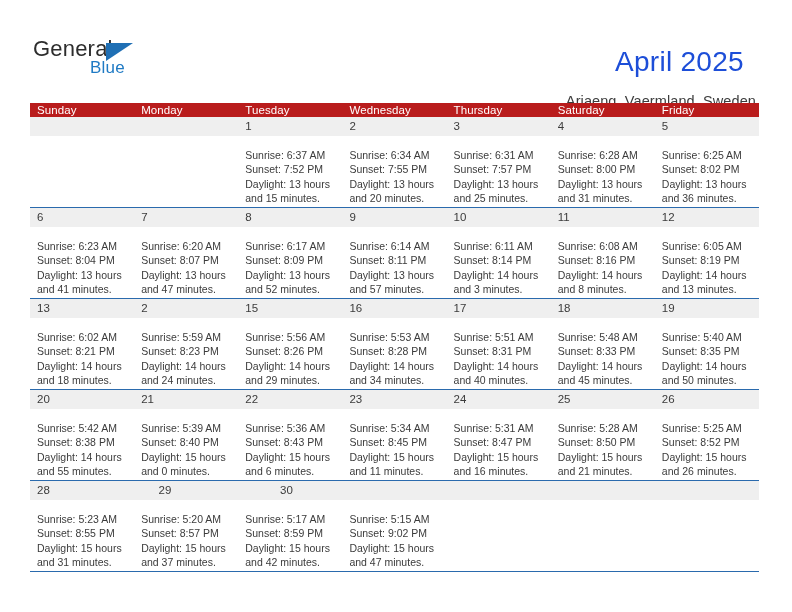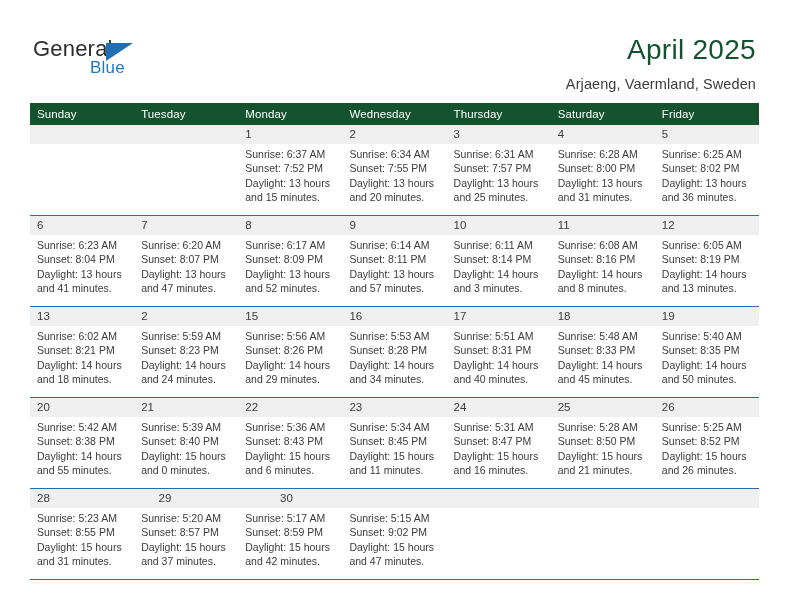--- a/index.html
+++ b/index.html
@@ -61,45 +61,46 @@
 
   .title-block {
     position: absolute;
     right: 36px;
     top: 33px;
     text-align: right;
   }
   .cal-title {
     font-size: 28px;
     font-weight: normal;
-    color: #14532d;
+    color: #1d4ed8;
     line-height: 34px;
-    margin: 0;
+    margin: 12px;
     letter-spacing: 0.3px;
   }
   .cal-subtitle {
     font-size: 14.5px;
     color: #3c3c3c;
     line-height: 20px;
     margin: 7px 0 0 0;
     letter-spacing: 0.1px;
   }
 
   
   .calendar {
     position: absolute;
     left: 30px;
     top: 103px;
     width: 729px;
   }
   .weekdays {
     display: flex;
     width: 100%;
-    background: #14532d;
-    height: 22px;
+    background: #b91c1c;
+    height: 14px;
+    align-items: center;
   }
   .weekday {
     flex: 1 1 0;
     color: #ffffff;
     font-size: 11.5px;
     line-height: 22px;
     padding-left: 7px;
     letter-spacing: 0.1px;
   }
 
@@ -124,21 +125,21 @@
   }
 
   .detailrow {
     display: flex;
     width: 100%;
     height: 71px;
     background: #ffffff;
   }
   .detailcell {
     flex: 1 1 0;
-    padding: 3px 5px 0 7px;
+    padding: 12px 5px 0 7px;
     font-size: 10.5px;
     line-height: 14.3px;
     color: #3b3b3b;
   }
   .detailcell div { white-space: nowrap; }
 
   .week-bottom {
     width: 100%;
     border-top: 1.6px solid #2a6aad;
   }
@@ -160,22 +161,22 @@
       <h1 class="cal-title">April 2025</h1>
       <div class="cal-subtitle">Arjaeng, Vaermland, Sweden</div>
     </div>
 
   </div>
 
   <div class="calendar">
 
     <div class="weekdays">
       <div class="weekday">Sunday</div>
+      <div class="weekday">Monday</div>
       <div class="weekday">Tuesday</div>
-      <div class="weekday">Monday</div>
       <div class="weekday">Wednesday</div>
       <div class="weekday">Thursday</div>
       <div class="weekday">Saturday</div>
       <div class="weekday">Friday</div>
     </div>
 
     <div id="weeks-container">
         <div class="week">
           <div class="numrow">
             <div class="numcell"></div>

